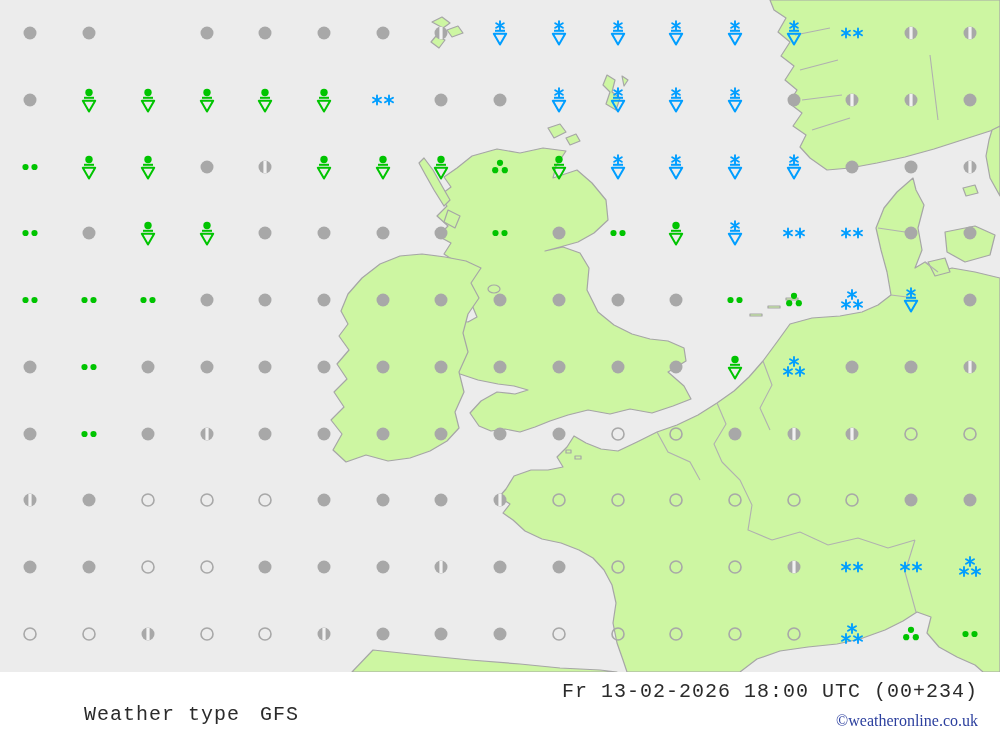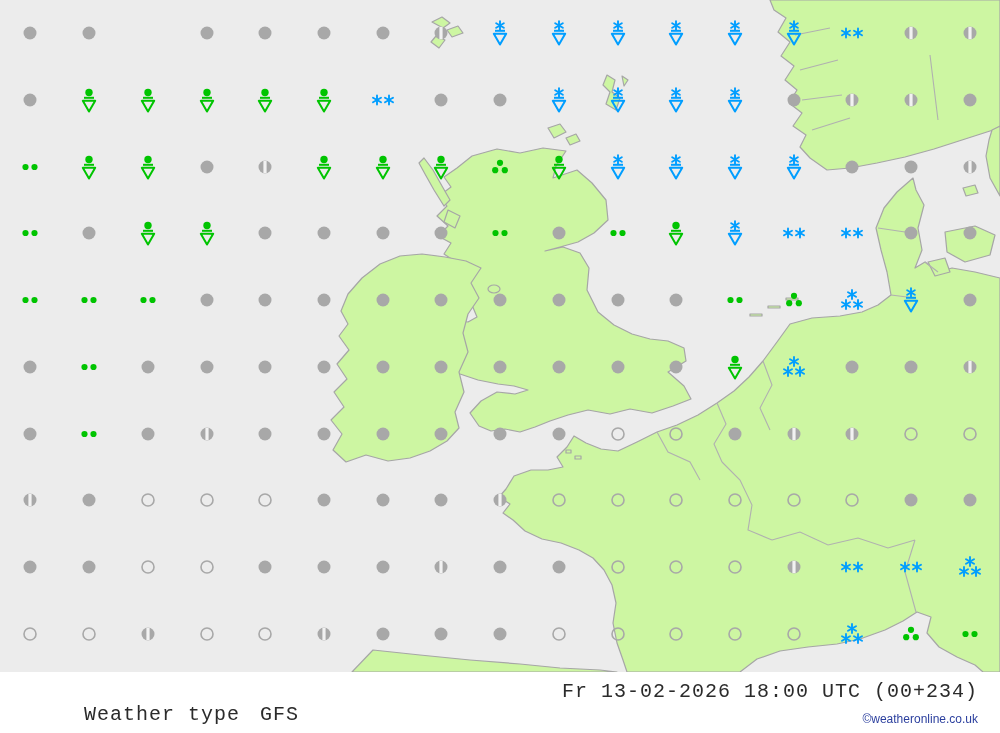--- a/index.html
+++ b/index.html
@@ -9,22 +9,22 @@
   .map-area svg{display:block;}
   .footer{width:1000px;height:61px;position:relative;background:#ffffff;}
   .footer-left{position:absolute;left:6px;top:8px;
     font-family:"Liberation Mono","DejaVu Sans Mono",monospace;
     font-size:20px;color:#2b2b2b;letter-spacing:1px;white-space:pre;}
   .footer-left .model{margin-left:20px;}
   .footer-right{position:absolute;right:22px;top:8px;text-align:center;
     font-family:"Liberation Mono","DejaVu Sans Mono",monospace;
     font-size:20px;color:#2b2b2b;letter-spacing:1px;white-space:pre;}
   .footer-copy{position:absolute;right:22px;top:40px;text-align:right;
-    font-family:Liberation Sans, sans-serif;
-    font-size:12px;color:#2b3f9e;}
+    font-family:Liberation Serif, serif;
+    font-size:16px;color:#2b3f9e;}
 </style>
 </head>
 <body>
 
 <div class="screen">
   <div class="map-area">
     <svg id="map-svg" width="1000" height="672" viewBox="0 0 1000 672">
 
       <rect x="0" y="0" width="1000" height="672" fill="#ececec"></rect>
 

